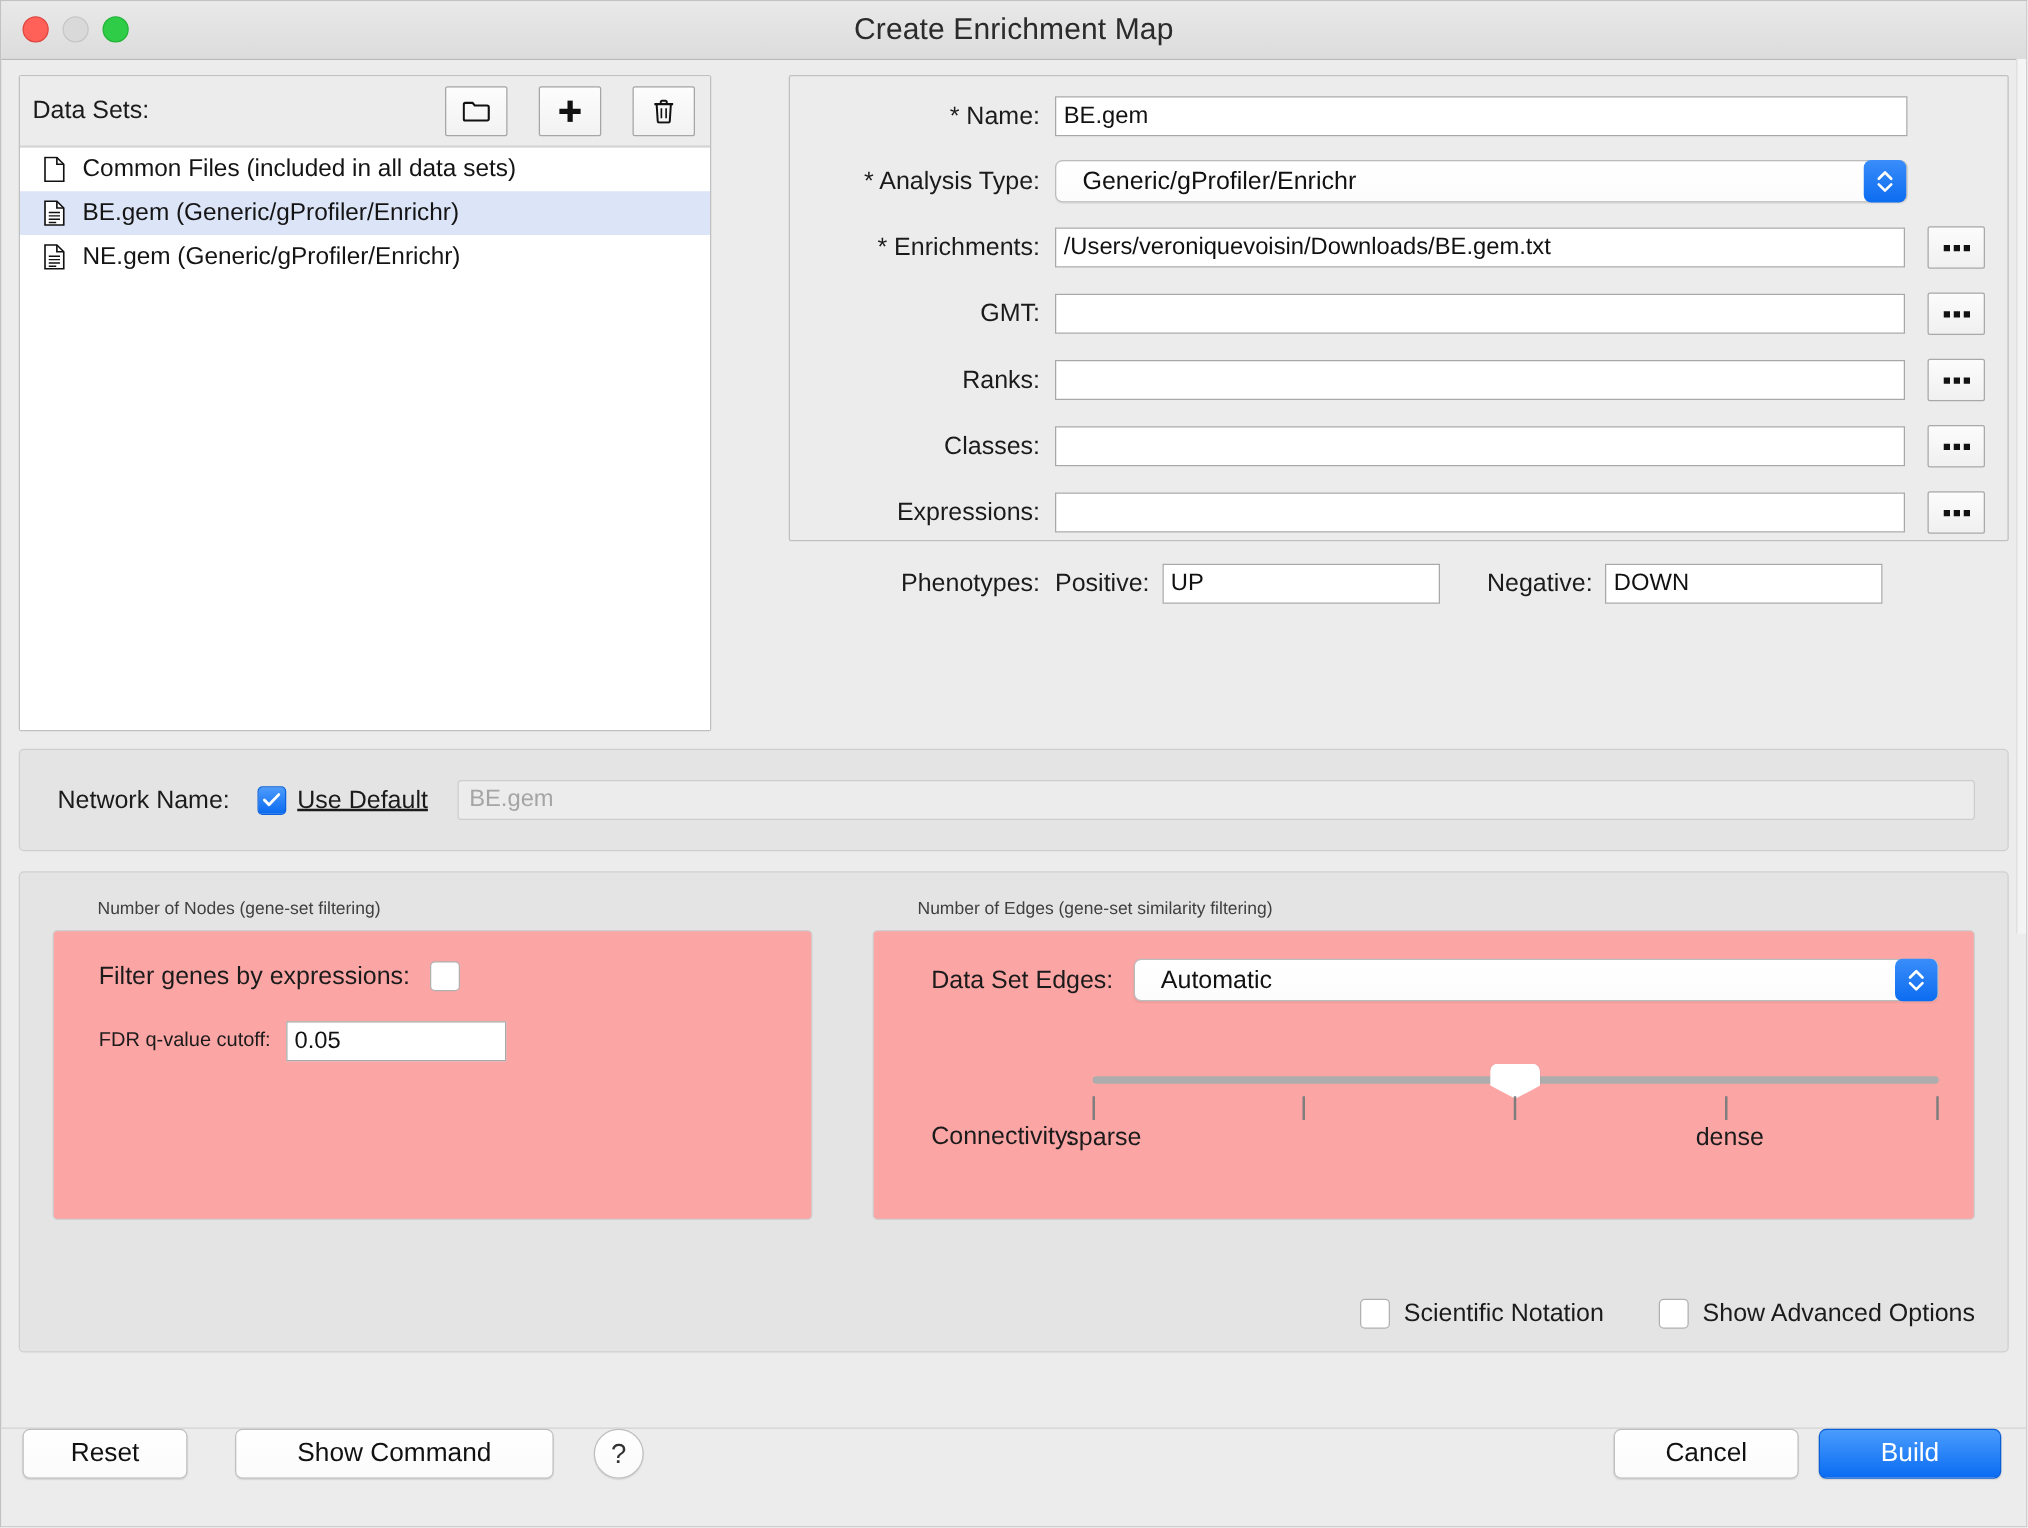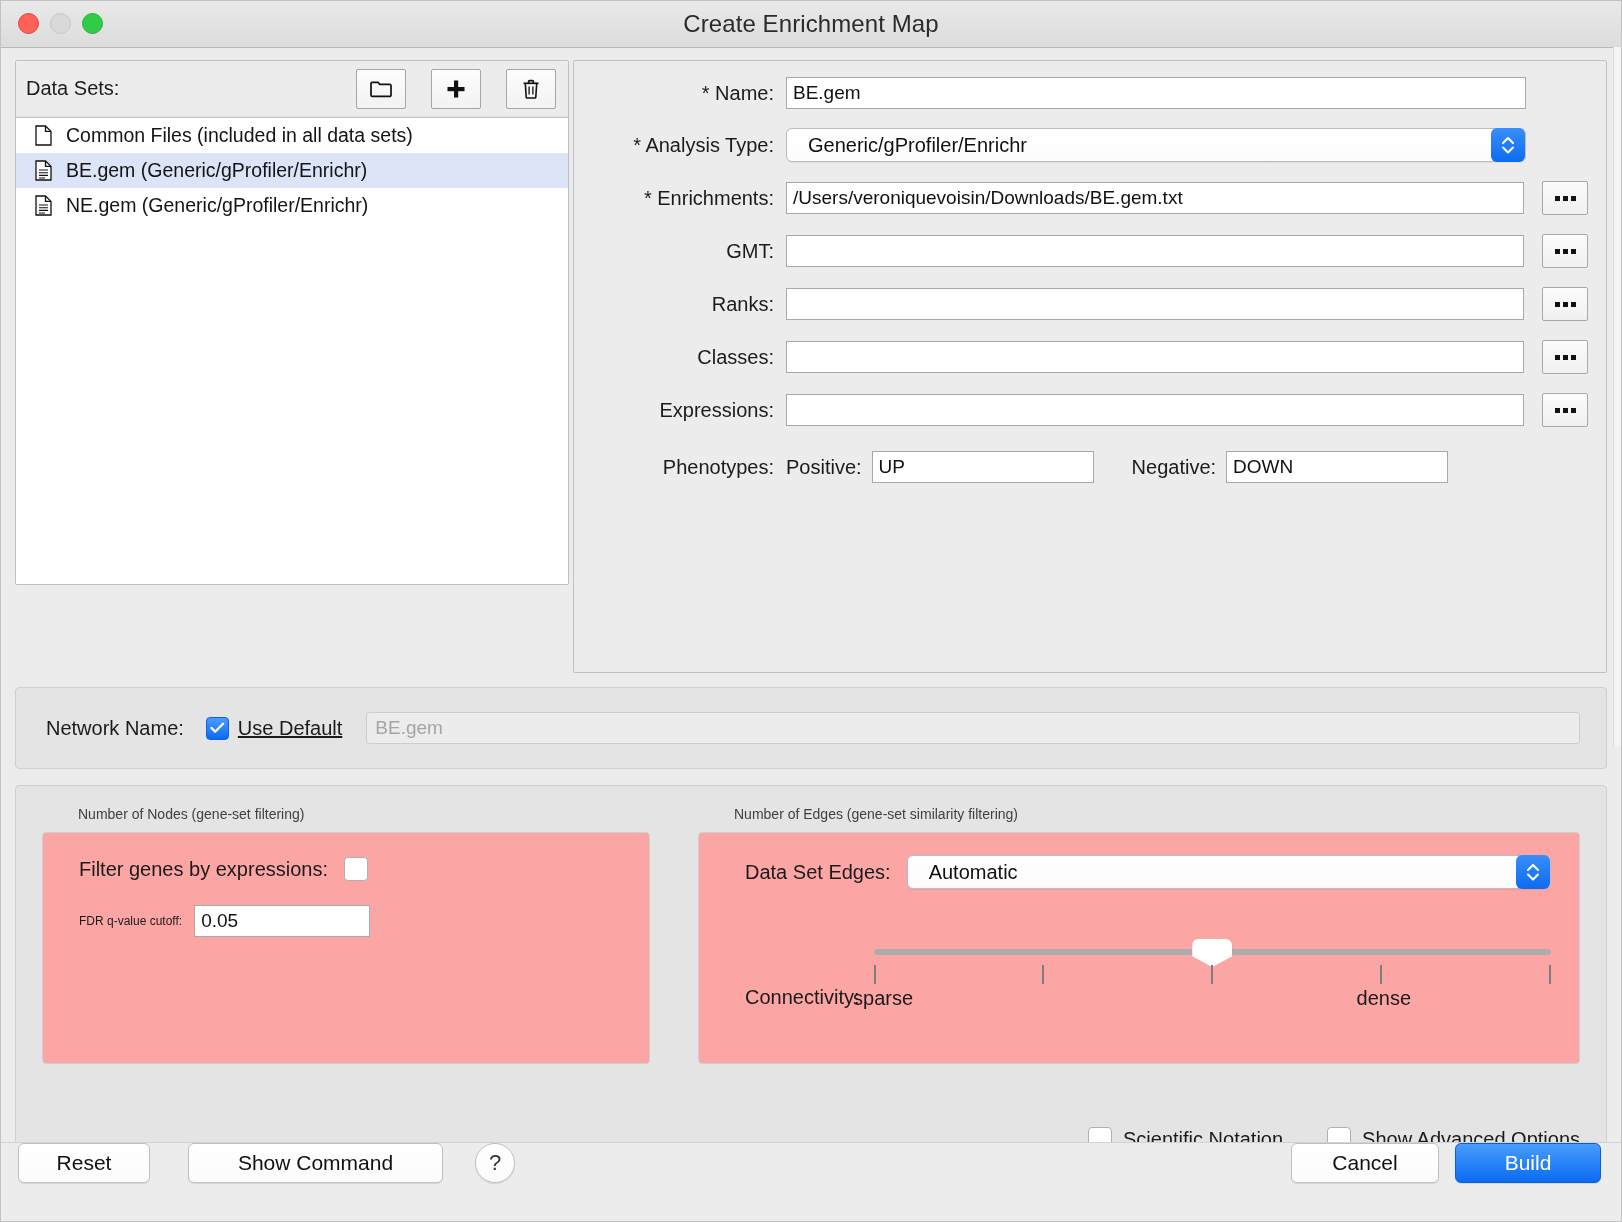--- a/index.html
+++ b/index.html
@@ -53,21 +53,21 @@
     font-weight: 400;
     letter-spacing: .1px;
   }
 
   
   .content {
     padding: 0 14px;
   }
   .top-row {
     display: flex;
-    gap: 4px;
+    gap: 22px;
     padding-top: 12px;
   }
 
   
   .datasets-panel {
     width: 554px;
     box-sizing: border-box;
     background: #ececec;
     border: 1px solid #c0c0c0;
     border-radius: 2px;
@@ -129,23 +129,24 @@
     justify-content: center;
   }
 
   
   .form-panel {
     flex: 1;
     box-sizing: border-box;
     background: #ececec;
     border: 1px solid #c0c0c0;
     border-radius: 2px;
-    height: 613px;
+    height: 373px;
     padding: 16px 18px 0 0;
     position: relative;
+    margin-left: 40px;
   }
   .frow {
     display: flex;
     align-items: center;
     margin-bottom: 19px;
   }
   .flabel {
     width: 200px;
     text-align: right;
     font-size: 20px;
@@ -342,21 +343,21 @@
   .fg-label { font-size: 20px; color: #1b1b1b; margin-right: 16px; }
   .chk-plain {
     width: 24px; height: 24px;
     box-sizing: border-box;
     border-radius: 4px;
     border: 1px solid #b0b0b0;
     background: #fff;
     cursor: pointer;
   }
   .fdr-row { display: flex; align-items: center; padding-left: 36px; }
-  .fdr-label { font-size: 12px; color: #1b1b1b; margin-right: 12px; }
+  .fdr-label { font-size: 16px; color: #1b1b1b; margin-right: 12px; }
   .fdr-input {
     width: 176px; height: 32px;
     box-sizing: border-box;
     background: #fff;
     border: 1px solid #a8a8a8;
     font-family: "Liberation Sans", sans-serif;
     font-size: 19px;
     color: #111; padding: 0 6px; outline: none;
   }
 

